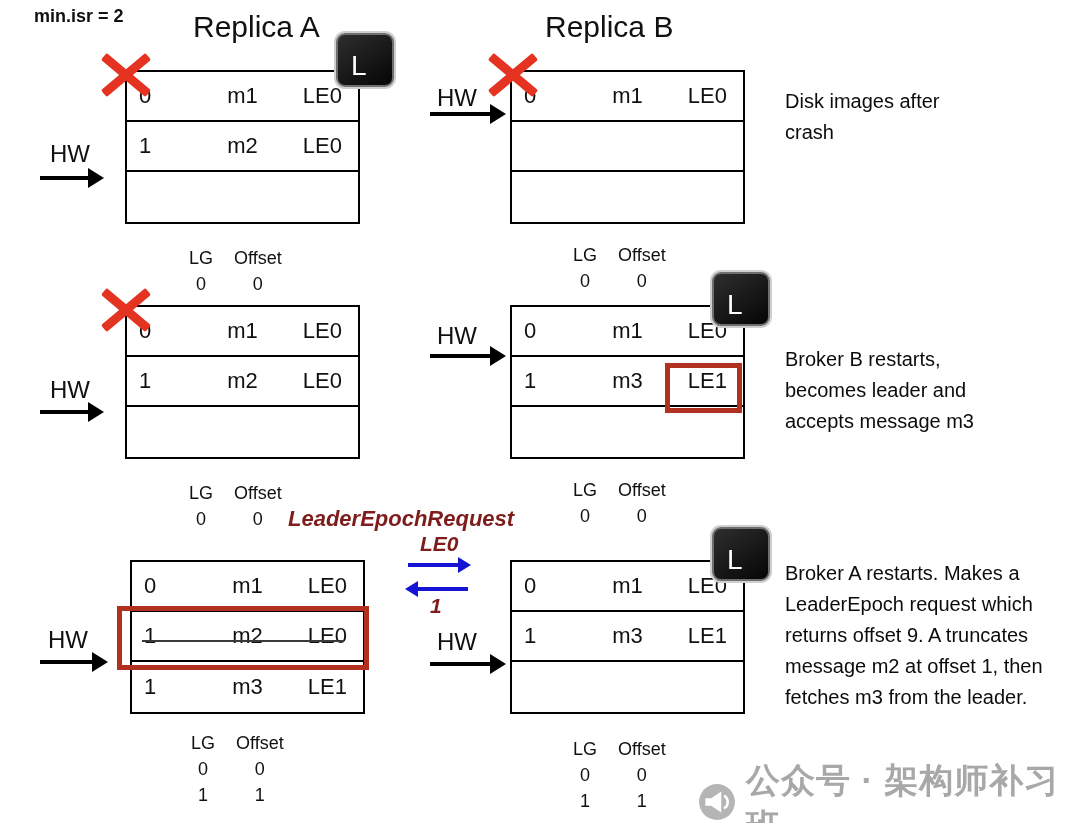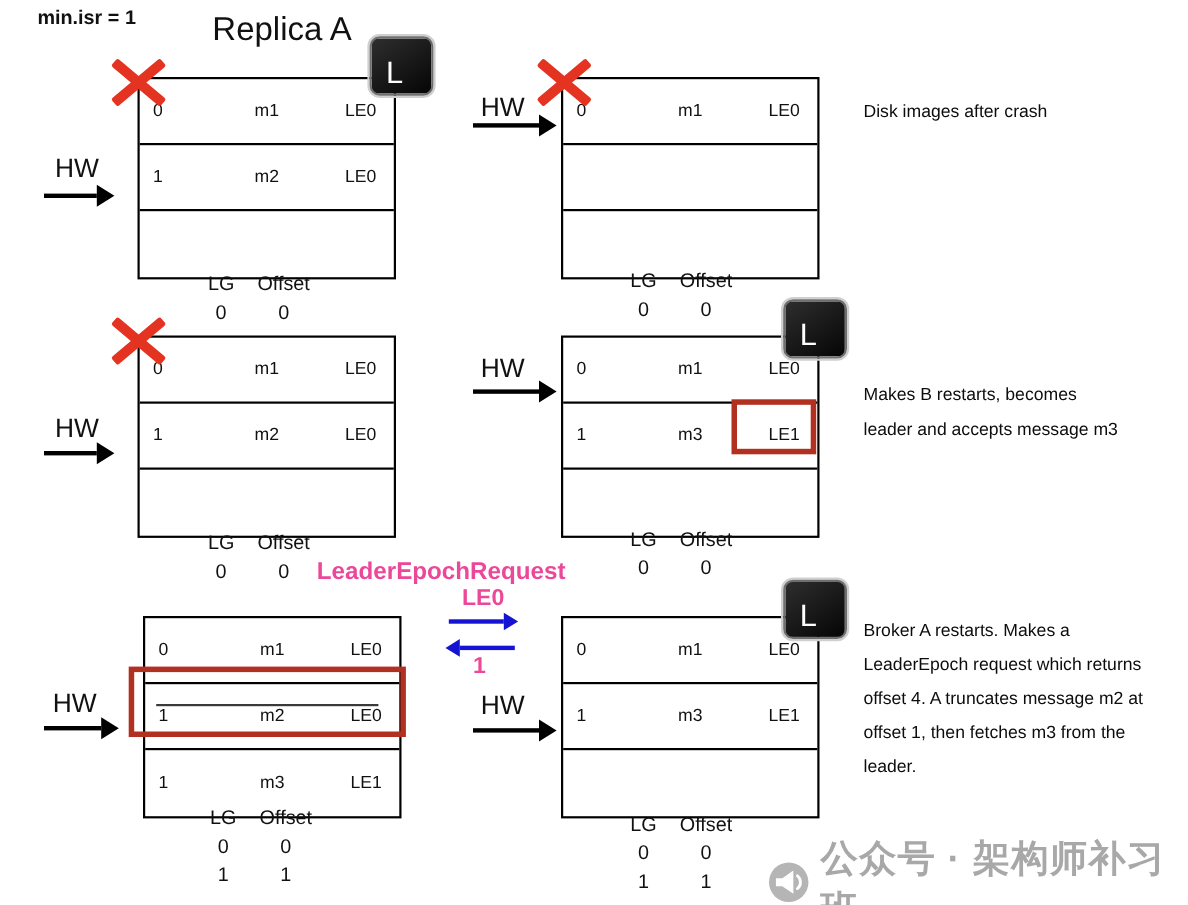--- a/index.html
+++ b/index.html
@@ -4,21 +4,21 @@
 <style>
   * { margin:0; padding:0; box-sizing:border-box; }
   html,body { background:#fff; }
   body { font-family:"Liberation Sans", sans-serif; color:#111; }
   .canvas { position:relative; width:1080px; height:823px; background:#fff; overflow:hidden; }
 
   .minisr { position:absolute; font-size:18px; font-weight:600; }
   .colhead { position:absolute; font-size:30px; font-weight:500; }
 
   .logtable { position:absolute; width:235px; border:2px solid #000; background:#fff; z-index:2; }
-  .logrow { position:relative; height:60px; border-bottom:2px solid #000; font-size:16px; }
+  .logrow { position:relative; height:50px; border-bottom:2px solid #000; font-size:22px; }
   .logrow:last-child { border-bottom:none; }
   .c-off { position:absolute; left:12px; top:50%; transform:translateY(-50%); }
   .c-msg { position:absolute; left:50%; top:50%; transform:translate(-50%,-50%); }
   .c-epo { position:absolute; right:16px; top:50%; transform:translateY(-50%); }
 
   .hw { position:absolute; font-size:24px; z-index:3; }
   .arr { position:absolute; height:4px; z-index:3; }
   .arr.black { background:#000; }
   .arr.black.arr-r::after { content:""; position:absolute; left:100%; top:50%; transform:translateY(-50%);
     border-top:10px solid transparent; border-bottom:10px solid transparent; border-left:16px solid #000; }
@@ -39,36 +39,37 @@
     box-shadow:0 0 0 2px #cfcfcf; color:#fff; font-size:28px;
     display:flex; align-items:flex-end; padding:0 0 3px 13px; }
 
   .redbox { position:absolute; border:5px solid #b23020; z-index:7; background:transparent; }
   .strike { position:absolute; height:2px; background:#3a3a3a; z-index:8; }
 
   .lgoff { position:absolute; display:flex; gap:10px; text-align:center; font-size:18px; z-index:2; }
   .lgcol { min-width:46px; }
   .lgcol div { line-height:26px; }
 
-  .caption { position:absolute; font-size:16px; line-height:31px; color:#0c0c0c; }
-
-  .bluetext { position:absolute; color:#ec4899; font-weight:600; }
+  .caption { position:absolute; font-size:20px; line-height:31px; color:#0c0c0c; }
+
+  .bluetext { position:absolute; color:#7f1d1d; font-weight:600;font-style:italic; }
   .ler { font-size:22px; }
   .le0, .one { font-size:21px; }
 
   .watermark { position:absolute; display:flex; align-items:center; gap:10px; color:#a8a8a8; }
   .watermark .wtext { font-size:34px; font-weight:600; letter-spacing:1px; }
 </style>
 </head>
 <body>
 
 <div class="canvas">
 
-  <div class="minisr" style="left:34px; top:6px;">min.isr = 1</div>
+  <div class="minisr" style="left:34px; top:6px;">min.isr = 2</div>
   <div class="colhead" style="left:158px; top:10px;margin-left:35px;">Replica A</div>
+  <div class="colhead" style="left:545px; top:10px;">Replica B</div>
 
   <div class="logtable" style="left:125px; top:70px;">
     <div class="logrow">
       <span class="c-off">0</span>
       <span class="c-msg">m1</span>
       <span class="c-epo">LE0</span>
     </div>
     <div class="logrow">
       <span class="c-off">1</span>
       <span class="c-msg">m2</span>
@@ -186,21 +187,21 @@
   <div class="lgoff" style="left:562px; top:477px;">
     <div class="lgcol">
       <div>LG</div>
       <div>0</div>
     </div>
     <div class="lgcol">
       <div>Offset</div>
       <div>0</div>
     </div>
   </div>
-  <div class="caption" style="left:785px; top:344px; width:232px;">Makes B restarts, becomes leader and accepts message m3</div>
+  <div class="caption" style="left:785px; top:344px; width:232px;">Broker B restarts, becomes leader and accepts message m3</div>
 
   <div class="bluetext ler" style="left:288px; top:506px;">LeaderEpochRequest</div>
   <div class="bluetext le0" style="left:420px; top:532px;">LE0</div>
   <div class="arr blue arr-r" style="left:408px; top:563px; width:50px;"></div>
   <div class="arr blue arr-l" style="left:418px; top:587px; width:50px;"></div>
   <div class="bluetext one" style="left:430px; top:594px;">1</div>
 
   <div class="logtable" style="left:130px; top:560px;">
     <div class="logrow">
       <span class="c-off">0</span>
@@ -262,21 +263,21 @@
       <div>LG</div>
       <div>0</div>
       <div>1</div>
     </div>
     <div class="lgcol">
       <div>Offset</div>
       <div>0</div>
       <div>1</div>
     </div>
   </div>
-  <div class="caption" style="left:785px; top:558px; width:272px;">Broker A restarts. Makes a LeaderEpoch request which returns offset 4. A truncates message m2 at offset 1, then fetches m3 from the leader.</div>
+  <div class="caption" style="left:785px; top:558px; width:272px;">Broker A restarts. Makes a LeaderEpoch request which returns offset 9. A truncates message m2 at offset 1, then fetches m3 from the leader.</div>
 
   <div class="watermark" style="left:698px; top:758px;">
     <span>
       <svg width="38" height="38" viewBox="0 0 36 36">
         <circle cx="18" cy="18" r="17" fill="#b5b5b5"></circle>
         <path d="M7 14.5 h5.5 l9.5 -6.5 v20 l-9.5 -6.5 H7 z" fill="#ffffff"></path>
         <path d="M25.5 12.5 c3.5 2.5 3.5 8.5 0 11" stroke="#ffffff" stroke-width="2.4" fill="none" stroke-linecap="round"></path>
       </svg>
     </span>
     <span class="wtext">公众号 · 架构师补习班</span>

